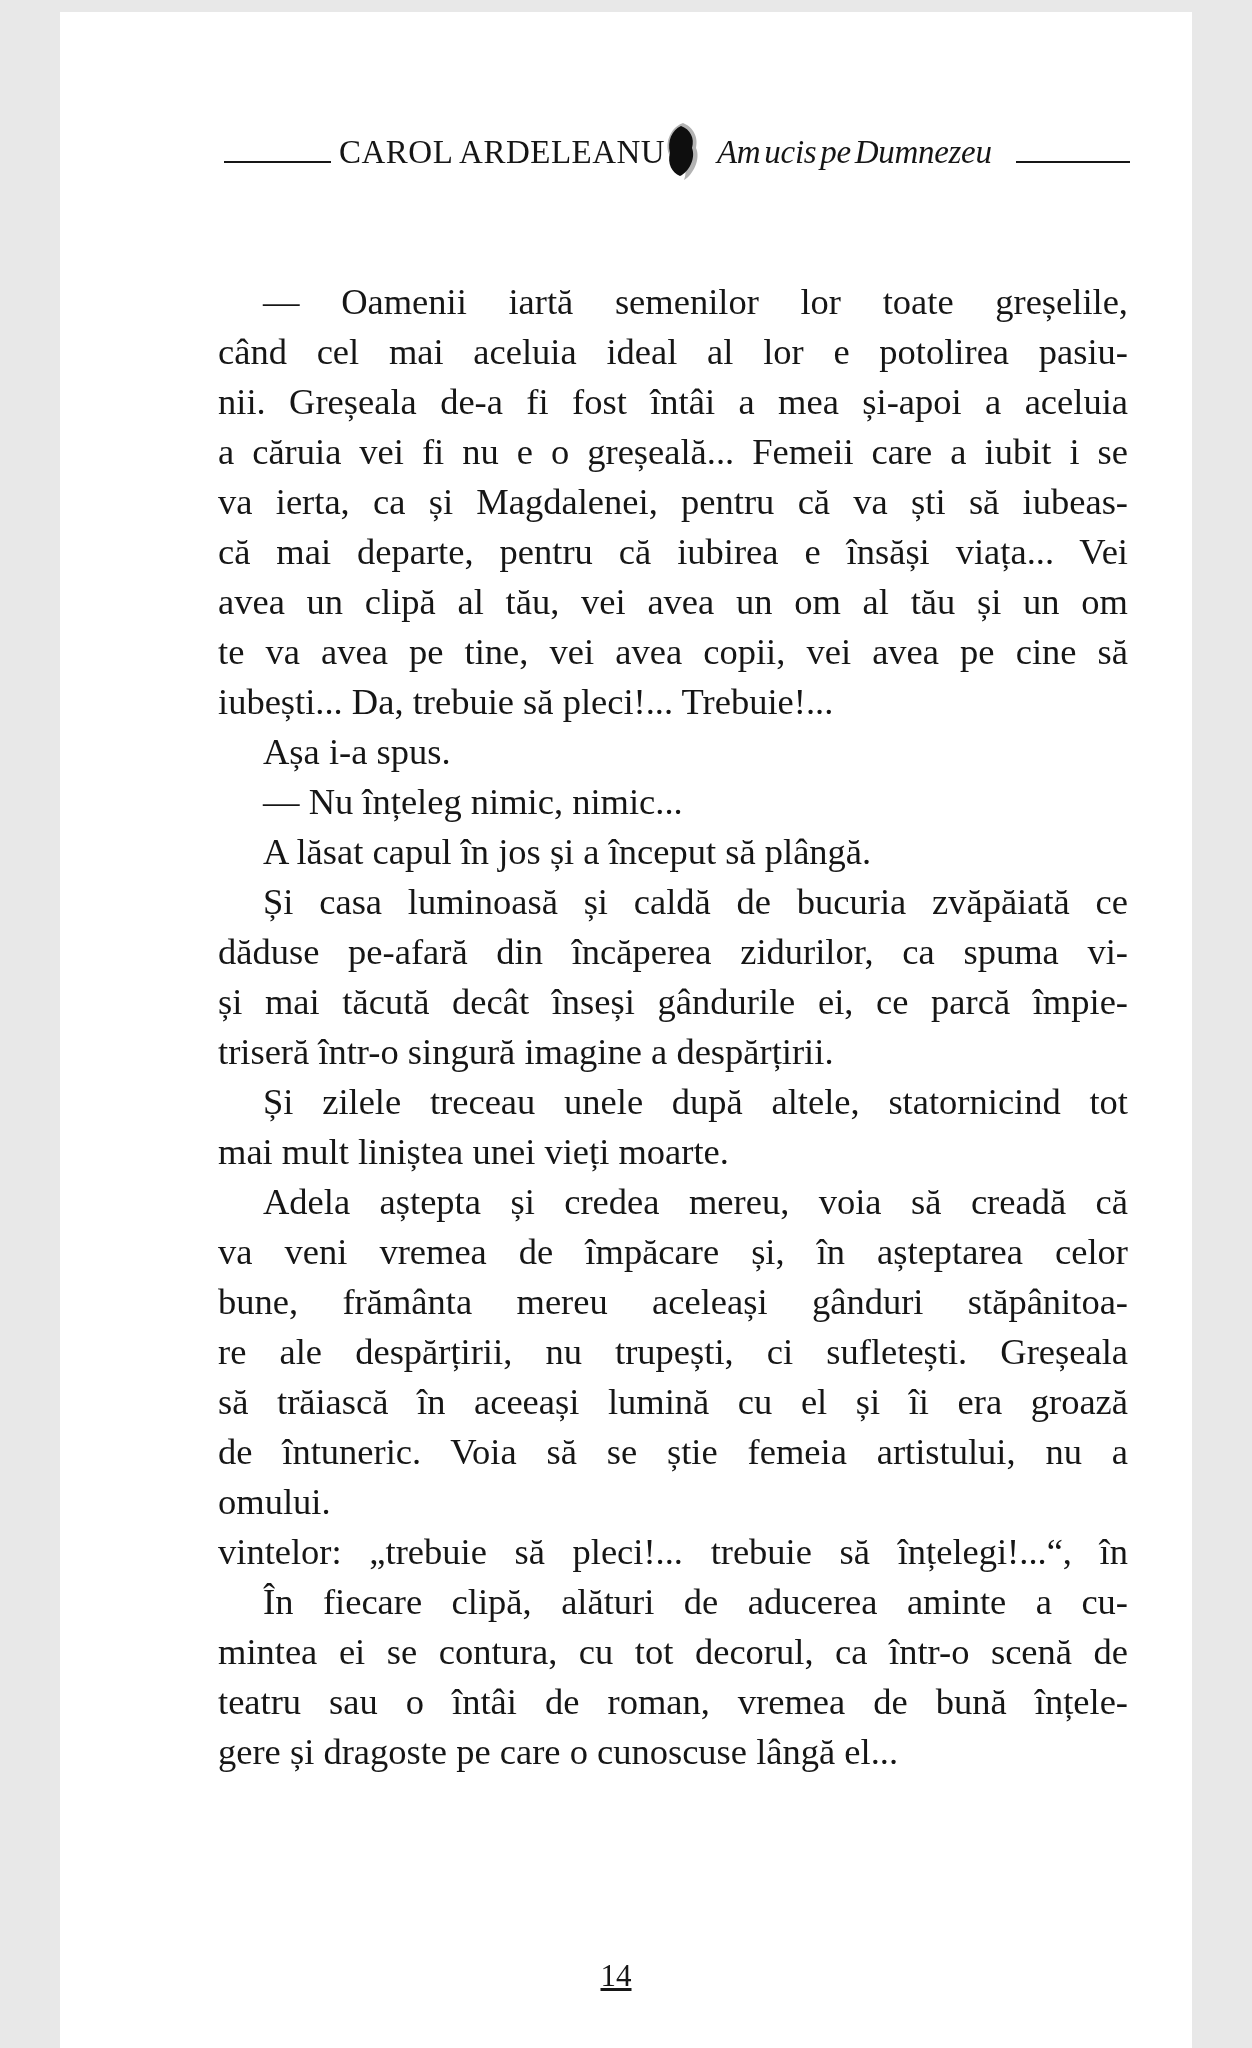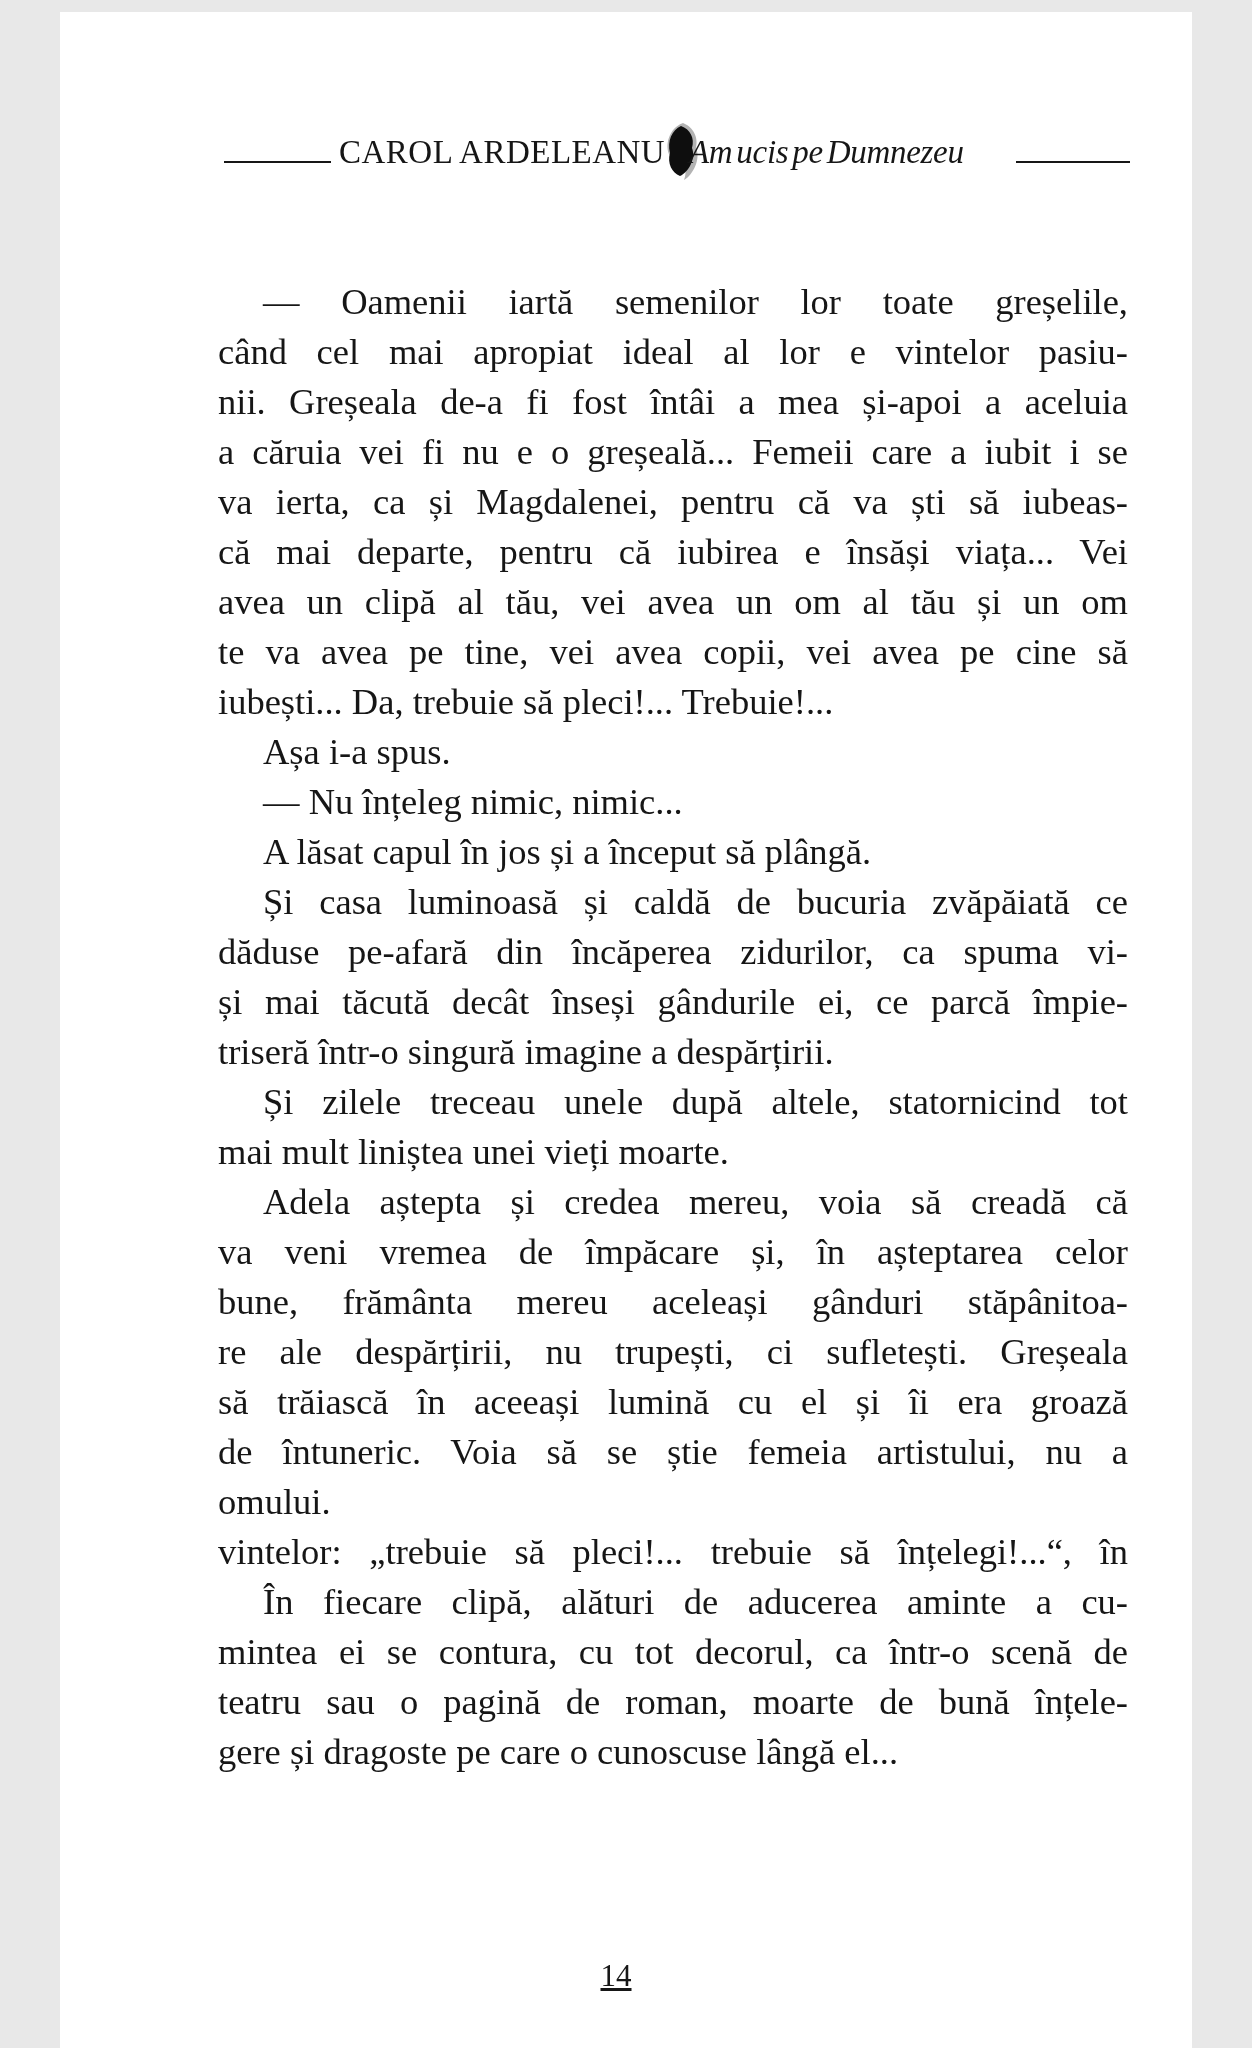--- a/index.html
+++ b/index.html
@@ -31,21 +31,21 @@
     position: absolute;
     left: 279px;
     top: 124px;
     font-size: 33px;
     line-height: 33px;
     letter-spacing: 0.5px;
     white-space: nowrap;
   }
   .header-title {
     position: absolute;
-    left: 629px;
+    left: 657px;
     top: 123px;
     font-size: 33px;
     line-height: 34px;
     font-style: italic;
     word-spacing: -4px;
     letter-spacing: -0.3px;
     white-space: nowrap;
   }
   .ornament {
     position: absolute;
@@ -103,21 +103,21 @@
     <path fill="#b3b3b3" d="M23 1 C31 4 39 13 36 26 C41 37 33 53 24 58 C27 50 25 46 23 42 C16 49 9 43 10 34 C4 24 9 6 23 1 Z"></path>
     <path fill="#0e0e0e" d="M21 4 C30 7 35 16 32 26 C36 36 29 50 20 54 C12 51 7 41 10 31 C7 19 12 8 21 4 Z"></path>
   </svg>
 
   <div class="header-title">Am ucis pe Dumnezeu</div>
 
   <div class="hrule right"></div>
 
   <div class="body-text">
       <div class="line indent">— Oamenii iartă semenilor lor toate greșelile,</div>
-      <div class="line">când cel mai apropiat ideal al lor e vintelor pasiu-</div>
+      <div class="line">când cel mai aceluia ideal al lor e potolirea pasiu-</div>
       <div class="line">nii. Greșeala de-a fi fost întâi a mea și-apoi a aceluia</div>
       <div class="line">a căruia vei fi nu e o greșeală... Femeii care a iubit i se</div>
       <div class="line">va ierta, ca și Magdalenei, pentru că va ști să iubeas-</div>
       <div class="line">că mai departe, pentru că iubirea e însăși viața... Vei</div>
       <div class="line">avea un clipă al tău, vei avea un om al tău și un om</div>
       <div class="line">te va avea pe tine, vei avea copii, vei avea pe cine să</div>
       <div class="line lastline">iubești... Da, trebuie să pleci!... Trebuie!...</div>
       <div class="line indent lastline">Așa i-a spus.</div>
       <div class="line indent lastline">— Nu înțeleg nimic, nimic...</div>
       <div class="line indent lastline">A lăsat capul în jos și a început să plângă.</div>
@@ -130,19 +130,19 @@
       <div class="line indent">Adela aștepta și credea mereu, voia să creadă că</div>
       <div class="line">va veni vremea de împăcare și, în așteptarea celor</div>
       <div class="line">bune, frământa mereu aceleași gânduri stăpânitoa-</div>
       <div class="line">re ale despărțirii, nu trupești, ci sufletești. Greșeala</div>
       <div class="line">să trăiască în aceeași lumină cu el și îi era groază</div>
       <div class="line">de întuneric. Voia să se știe femeia artistului, nu a</div>
       <div class="line lastline">omului.</div>
       <div class="line">vintelor: „trebuie să pleci!... trebuie să înțelegi!...“, în</div>
       <div class="line indent">În fiecare clipă, alături de aducerea aminte a cu-</div>
       <div class="line">mintea ei se contura, cu tot decorul, ca într-o scenă de</div>
-      <div class="line">teatru sau o pagină de roman, moarte de bună înțele-</div>
+      <div class="line">teatru sau o întâi de roman, vremea de bună înțele-</div>
       <div class="line lastline">gere și dragoste pe care o cunoscuse lângă el...</div>
     </div>
 
   <div class="page-number">14</div>
 
 </div>
 
 </body></html>

